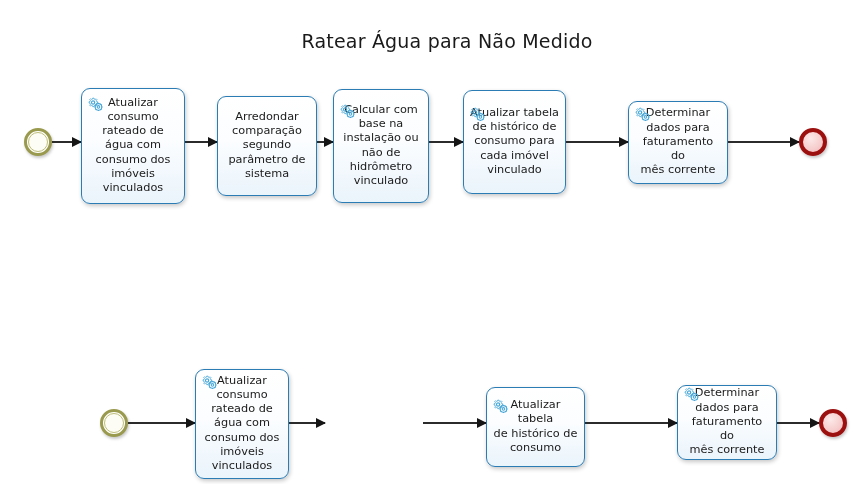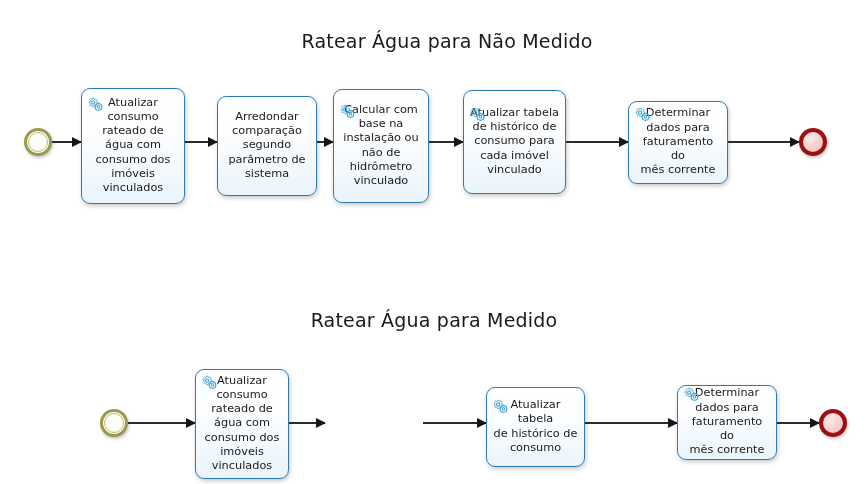--- a/index.html
+++ b/index.html
@@ -231,21 +231,20 @@
 dados para
 faturamento do
 mês corrente</span>
     </div>
   </div>
 
   <div class="connector" style="left:728px; top:141px; width:71px;"></div>
 
   <div class="event end-event" style="left:799px; top:128px;"></div>
 
-  <div class="diagram-title" id="title-2">Ratear Água para Medido</div>
 
   <div class="event start-event" style="left:100px; top:409px;"></div>
 
   <div class="connector" style="left:128px; top:422px; width:67px;"></div>
 
   <div class="task has-icon" style="left:195px; top:369px; width:94px; height:110px;">
     <div class="task-inner">
       <svg class="gear-icon" viewBox="0 0 24 24">
         <g fill="none" stroke="#4aa8d8" stroke-width="1.7">
           <path d="M9.2 2.6l.5 1.9 2.2.6 1.5-1.3 1.7 1.7-1.3 1.5.6 2.2 1.9.5v2.4l-1.9.5-.6 2.2 1.3 1.5-1.7 1.7-1.5-1.3-2.2.6-.5 1.9H6.8l-.5-1.9-2.2-.6-1.5 1.3L.9 16.3l1.3-1.5-.6-2.2L-.3 12V9.6l1.9-.5.6-2.2L.9 5.4l1.7-1.7 1.5 1.3 2.2-.6.5-1.9z" transform="translate(3.2,1.2) scale(0.72)"></path>

